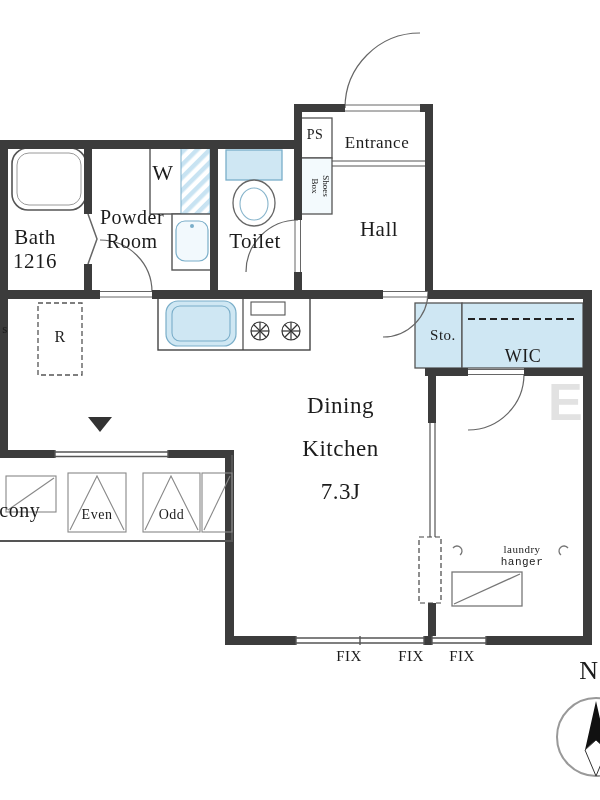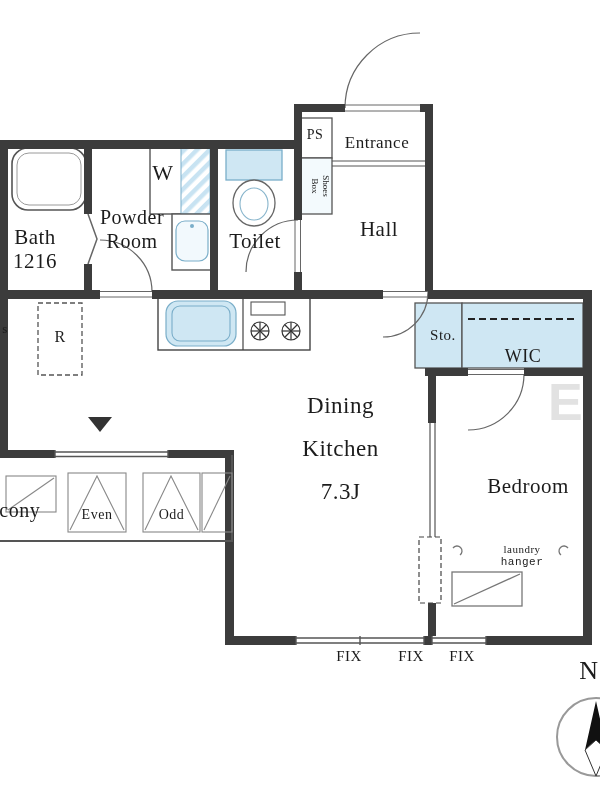--- a/index.html
+++ b/index.html
@@ -222,21 +222,20 @@
   <div class="lbl" style="left:330px;top:133px;width:94px;font-size:17px;">Entrance</div>
   <div class="lbl" style="left:334px;top:218px;width:90px;font-size:21px;">Hall</div>
 
   <div class="lbl" style="left:415px;top:327px;width:56px;font-size:15px;">Sto.</div>
   <div class="lbl" style="left:480px;top:334px;width:86px;font-size:18px;margin-top:12px;">WIC</div>
 
   <div class="lbl" style="left:283px;top:393px;width:115px;font-size:23px;">Dining</div>
   <div class="lbl" style="left:283px;top:436px;width:115px;font-size:23px;">Kitchen</div>
   <div class="lbl" style="left:283px;top:479px;width:115px;font-size:23px;">7.3J</div>
 
-  <div class="lbl" style="left:468px;top:475px;width:120px;font-size:21px;">Bedroom</div>
 
   <div class="lbl" style="left:470px;top:543px;width:104px;font-size:11px;">laundry</div>
   <div class="lbl" style="left:470px;top:556px;width:104px;font-size:11px;font-family:Liberation Mono, monospace;">hanger</div>
 
   <div class="lbl" style="left:-30px;top:499px;font-size:20px;">Balcony</div>
   <div class="lbl" style="left:68px;top:507px;width:58px;font-size:14px;">Even</div>
   <div class="lbl" style="left:143px;top:507px;width:57px;font-size:14px;">Odd</div>
 
   <div class="lbl" style="left:38px;top:328px;width:44px;font-size:16px;">R</div>
   <div class="lbl" style="left:-2px;top:322px;width:14px;font-size:13px;">s</div>

